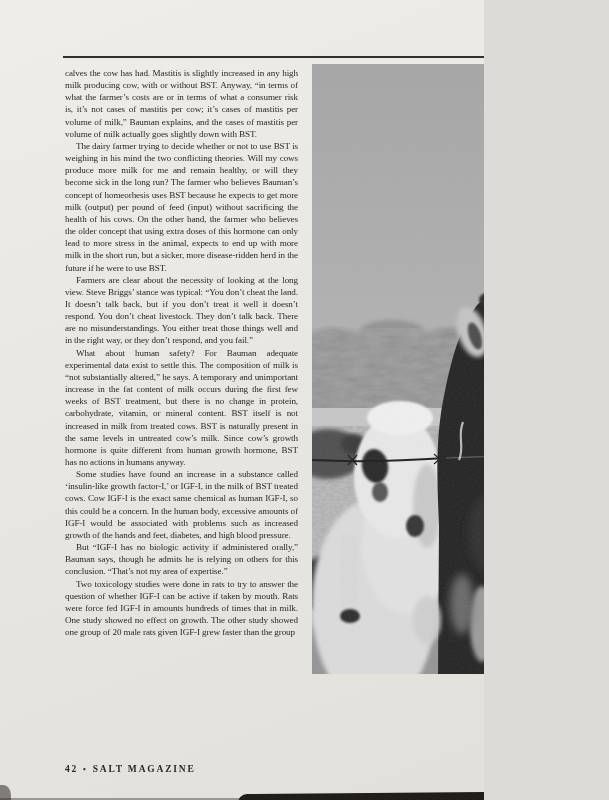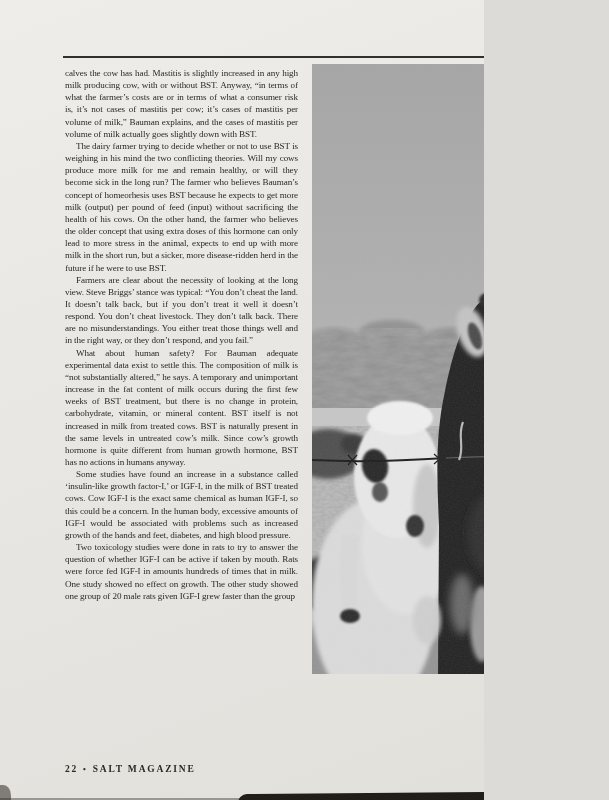--- a/index.html
+++ b/index.html
@@ -57,20 +57,21 @@
 <div class="page">
 
   <div class="top-rule"></div>
 
   <div class="text-col">
     <p class="first">calves the cow has had. Mastitis is slightly increased in any high milk producing cow, with or without BST. Anyway, “in terms of what the farmer’s costs are or in terms of what a consumer risk is, it’s not cases of mastitis per cow; it’s cases of mastitis per volume of milk,” Bauman explains, and the cases of mastitis per volume of milk actually goes slightly down with BST.</p>
     <p>The dairy farmer trying to decide whether or not to use BST is weighing in his mind the two conflicting theories. Will my cows produce more milk for me and remain healthy, or will they become sick in the long run? The farmer who believes Bauman’s concept of homeorhesis uses BST because he expects to get more milk (output) per pound of feed (input) without sacrificing the health of his cows. On the other hand, the farmer who believes the older concept that using extra doses of this hormone can only lead to more stress in the animal, expects to end up with more milk in the short run, but a sicker, more disease-ridden herd in the future if he were to use BST.</p>
     <p>Farmers are clear about the necessity of looking at the long view. Steve Briggs’ stance was typical: “You don’t cheat the land. It doesn’t talk back, but if you don’t treat it well it doesn’t respond. You don’t cheat livestock. They don’t talk back. There are no misunderstandings. You either treat those things well and in the right way, or they don’t respond, and you fail.”</p>
     <p>What about human safety? For Bauman adequate experimental data exist to settle this. The composition of milk is “not substantially altered,” he says. A temporary and unimportant increase in the fat content of milk occurs during the first few weeks of BST treatment, but there is no change in protein, carbohydrate, vitamin, or mineral content. BST itself is not increased in milk from treated cows. BST is naturally present in the same levels in untreated cow’s milk. Since cow’s growth hormone is quite different from human growth hormone, BST has no actions in humans anyway.</p>
     <p>Some studies have found an increase in a substance called ‘insulin-like growth factor-I,’ or IGF-I, in the milk of BST treated cows. Cow IGF-I is the exact same chemical as human IGF-I, so this could be a concern. In the human body, excessive amounts of IGF-I would be associated with problems such as increased growth of the hands and feet, diabetes, and high blood pressure.</p>
+    <p>But “IGF-I has no biologic activity if administered orally,” Bauman says, though he admits he is relying on others for this conclusion. “That’s not my area of expertise.”</p>
     <p>Two toxicology studies were done in rats to try to answer the question of whether IGF-I can be active if taken by mouth. Rats were force fed IGF-I in amounts hundreds of times that in milk. One study showed no effect on growth. The other study showed one group of 20 male rats given IGF-I grew faster than the group</p>
   </div>
 
   <figure class="photo" role="img" aria-label="Black-and-white photograph: close-up of a dark cow's head filling the right side, a white-faced cow behind a barbed-wire fence at left, bare winter trees and pasture in the background">
     <svg width="297" height="610" viewBox="0 0 297 610" xmlns="http://www.w3.org/2000/svg">
       <defs>
         <linearGradient id="sky" x1="0" y1="0" x2="0" y2="1">
           <stop offset="0" stop-color="#a5a5a5"></stop>
           <stop offset="0.7" stop-color="#b0b0b0"></stop>
           <stop offset="1" stop-color="#bababa"></stop>
@@ -174,20 +175,20 @@
         <path d="M151,358 C145,372 153,383 147,396" stroke="#c9c9c9" stroke-width="2.2" fill="none" opacity="0.9"></path>
         <path d="M204,452 C207,467 210,480 212,492" stroke="#cfcfcf" stroke-width="2" fill="none"></path>
         <ellipse cx="213" cy="502" rx="5" ry="9" fill="none" stroke="#d4d4d4" stroke-width="2"></ellipse>
       </g>
 
       <rect x="0" y="0" width="297" height="610" filter="url(#grain)" opacity="0.45"></rect>
     </svg>
   </figure>
 
   <div class="footer">
-    <span>22</span><span class="bullet">•</span><span>SALT MAGAZINE</span>
+    <span>42</span><span class="bullet">•</span><span>SALT MAGAZINE</span>
   </div>
 
   <div class="edge-left"></div>
   <div class="edge-right"></div>
   <div class="edge-corner"></div>
 
 </div>
 
 </body></html>

